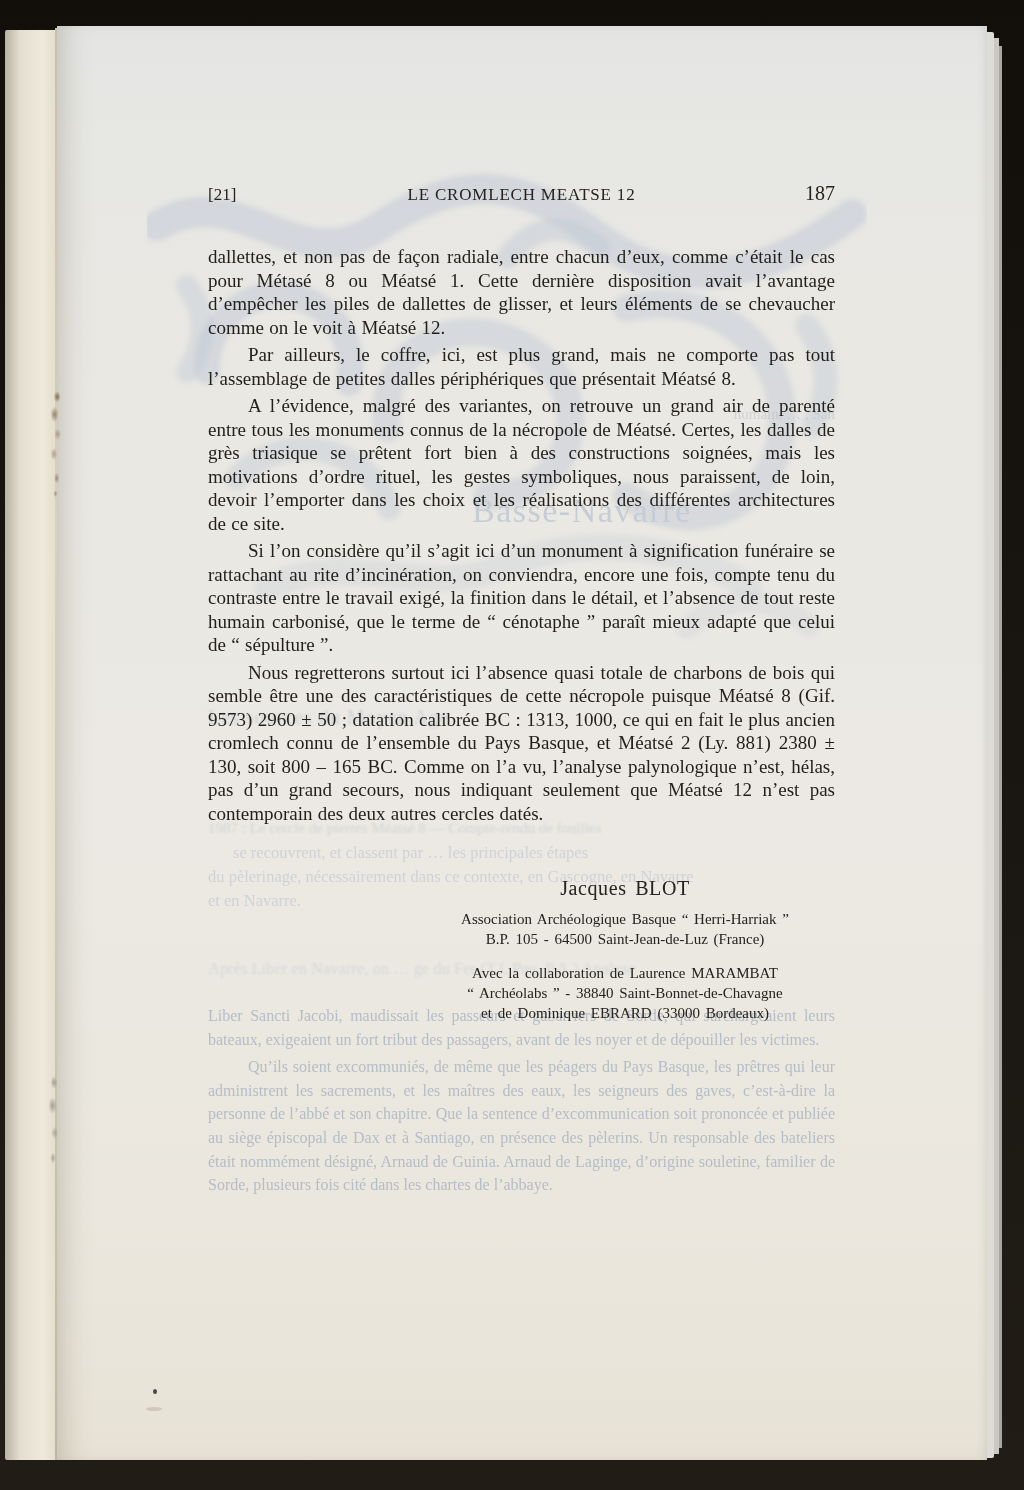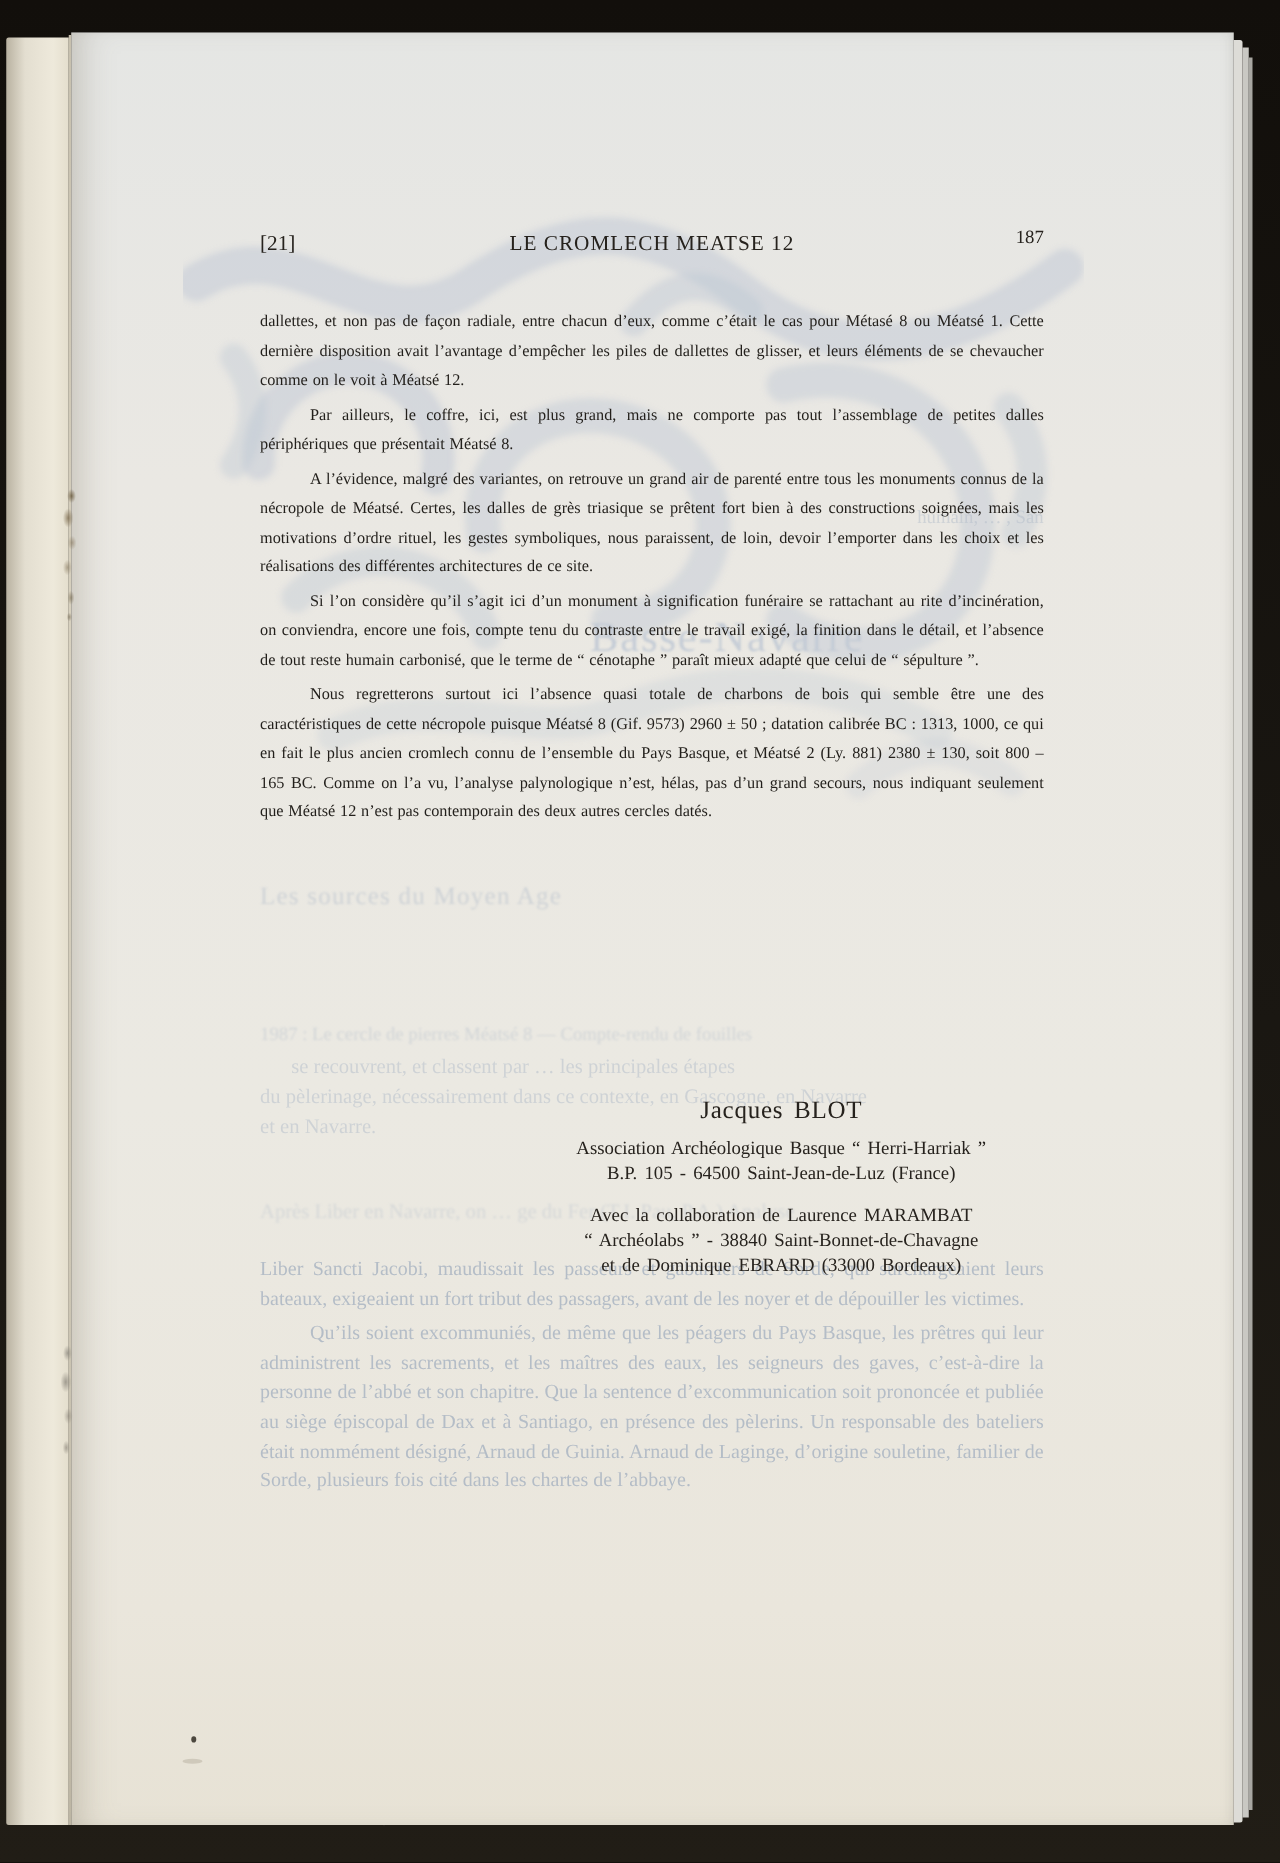--- a/index.html
+++ b/index.html
@@ -44,23 +44,23 @@
   .ghost-bottom{left:151px;top:978px;width:627px;font-size:16px;line-height:23.6px;
     text-align:justify;color:#a9b4c2;opacity:.82;filter:blur(.35px);}
   .ghost-bottom p{margin:0;}
   .ghost-bottom p + p{margin-top:4px;text-indent:40px;}
 
   
   .header{position:absolute;z-index:3;left:151px;top:159px;width:627px;height:22px;
     font-size:17px;color:#26221d;}
   .h-left{position:absolute;left:0;top:0;}
   .h-center{position:absolute;left:0;right:0;text-align:center;letter-spacing:.8px;}
-  .h-right{position:absolute;right:0;top:-3px;font-size:15px;}
+  .h-right{position:absolute;right:0;top:-3px;font-size:20px;}
   .body-text{position:absolute;z-index:3;left:151px;top:219px;width:627px;
-    font-size:13px;line-height:23.5px;color:#221f1b;text-align:justify;word-spacing:.6px;}
+    font-size:19px;line-height:23.5px;color:#221f1b;text-align:justify;word-spacing:.6px;}
   .body-text p{margin:0 0 4px 0;text-indent:40px;}
   .body-text p.noindent{text-indent:0;}
   .author-block{position:absolute;z-index:3;left:258px;top:851px;width:620px;
     text-align:center;color:#26221d;}
   .author-name{font-size:20px;letter-spacing:.6px;word-spacing:3px;margin-bottom:9px;}
   .affil{font-size:15px;line-height:20px;word-spacing:2px;}
   .collab{margin-top:14px;font-size:15px;line-height:20px;word-spacing:2px;}
 
   
   .stain1{position:absolute;left:44px;top:388px;width:22px;height:110px;z-index:6;filter:blur(.3px);

